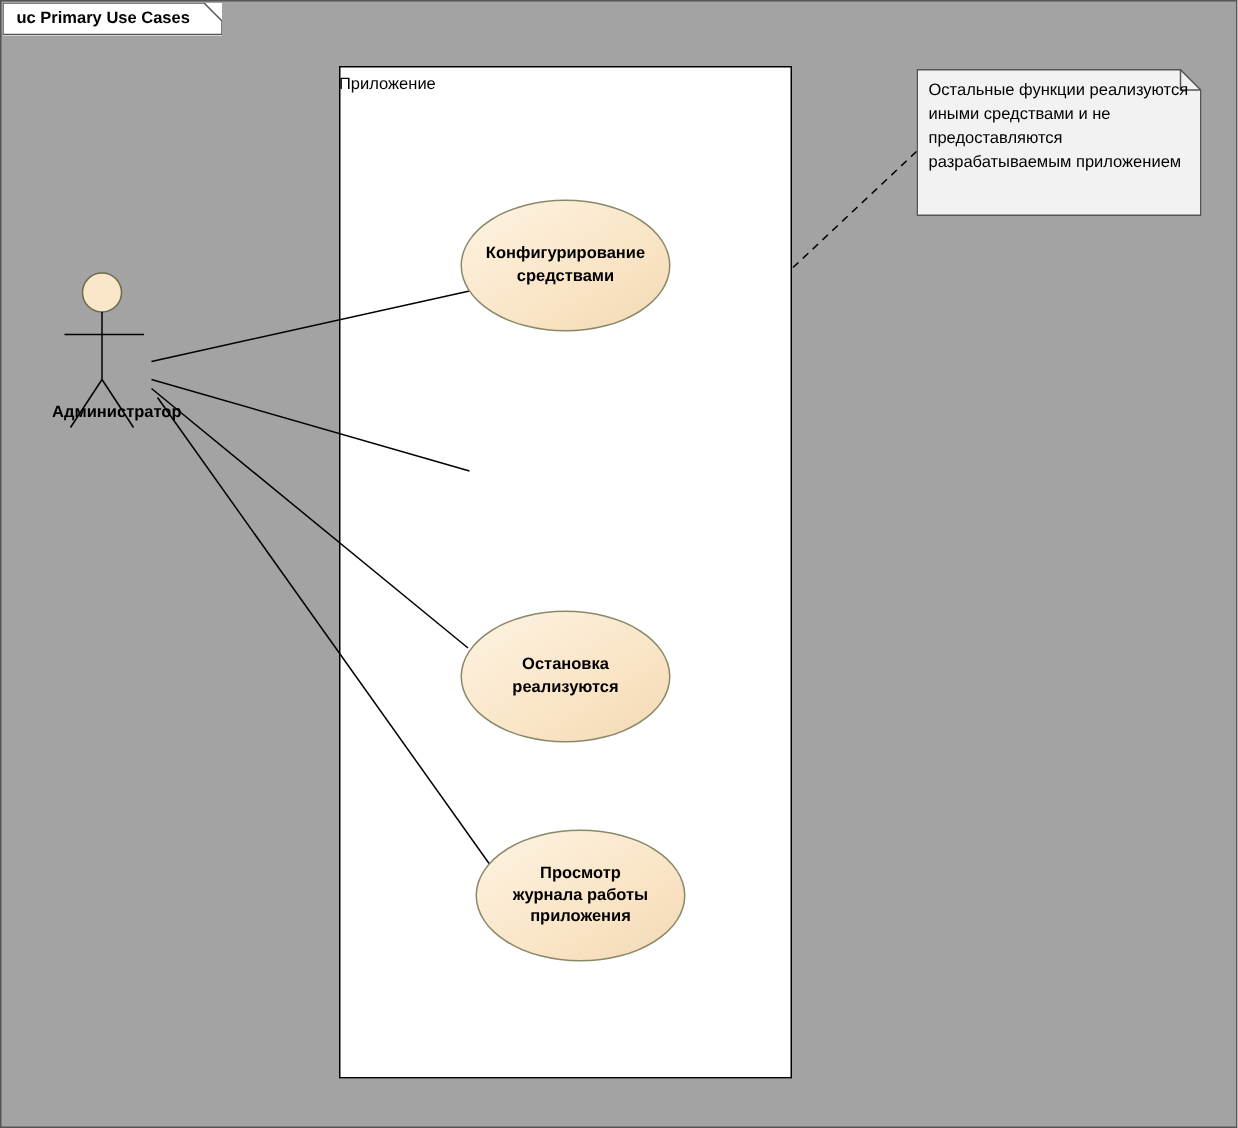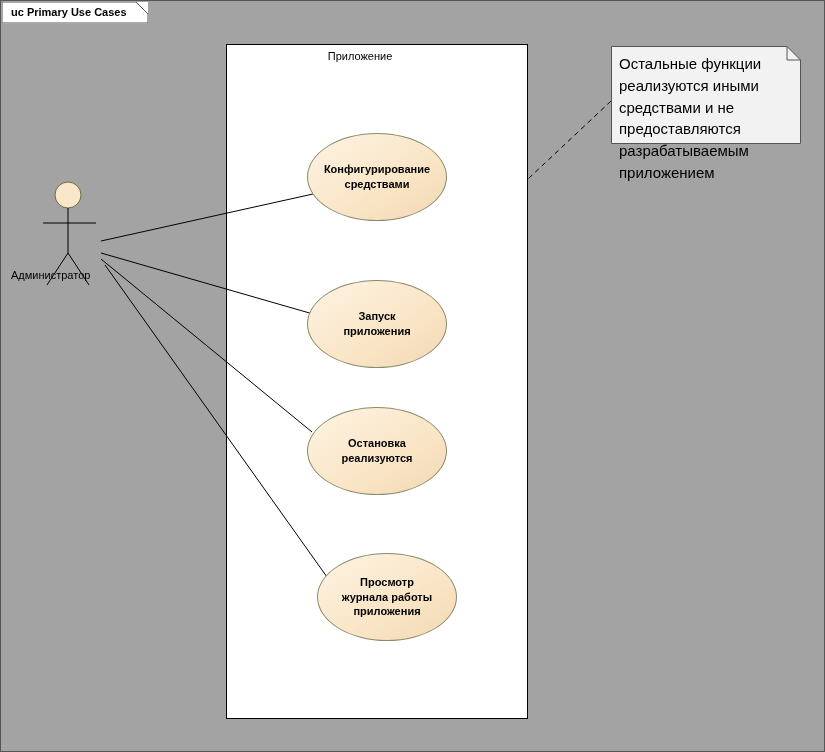--- a/index.html
+++ b/index.html
@@ -48,24 +48,23 @@
     left: 225px;
     top: 43px;
     width: 302px;
     height: 675px;
     border: 1px solid #000000;
     box-sizing: border-box;
     background: #ffffff;
   }
   .boundary-label {
     position: absolute;
-    left: 208px;
+    left: 225px;
     top: 49px;
     width: 302px;
-    text-align: center;
     font-size: 11px;
     color: #000000;
   }
   
   .usecase {
     position: absolute;
     border: 1px solid #8a8a6a;
     border-radius: 50%;
     background: linear-gradient(to bottom right, #fdf3e3 0%, #fae6c8 55%, #f3d9b4 100%);
     box-sizing: border-box;
@@ -85,39 +84,39 @@
     left: 40px;
     top: 180px;
     width: 86px;
     height: 110px;
   }
   .actor-label {
     position: absolute;
     left: 10px;
     top: 268px;
     width: 110px;
-    text-align: left;
+    text-align: right;
     font-size: 11px;
-    font-weight: normal;
+    font-weight: bold;
     color: #000000;
   }
   
   .note {
     position: absolute;
     left: 610px;
     top: 45px;
     width: 190px;
     height: 98px;
   }
   .note-text {
     position: absolute;
     left: 618px;
     top: 52px;
     width: 176px;
-    font-size: 15px;
+    font-size: 11px;
     color: #000000;
     line-height: 1.45;
   }
   svg.overlay {
     position: absolute;
     left: 0;
     top: 0;
     width: 825px;
     height: 752px;
     pointer-events: none;
@@ -152,21 +151,20 @@
     <circle cx="27" cy="14" r="13" fill="#fae6c8" stroke="#6b6b4b" stroke-width="1"></circle>
     <line x1="27" y1="27" x2="27" y2="72" stroke="#000000" stroke-width="1"></line>
     <line x1="2" y1="42" x2="55" y2="42" stroke="#000000" stroke-width="1"></line>
     <line x1="27" y1="72" x2="6" y2="104" stroke="#000000" stroke-width="1"></line>
     <line x1="27" y1="72" x2="48" y2="104" stroke="#000000" stroke-width="1"></line>
   </svg>
   <div class="actor-label">Администратор</div>
 
   <div class="usecase" style="left:306px; top:132px; width:140px; height:88px;">Конфигурирование средствами</div>
 
-  <div class="usecase" style="left:306px; top:279px; width:140px; height:88px;">Запуск приложения</div>
 
   <div class="usecase" style="left:306px; top:406px; width:140px; height:88px;">Остановка реализуются</div>
 
   <div class="usecase" style="left:316px; top:552px; width:140px; height:88px;">Просмотр журнала работы приложения</div>
 
   <svg class="note" viewBox="0 0 190 98">
     <path d="M0.5,0.5 L176,0.5 L189.5,14 L189.5,97.5 L0.5,97.5 Z" fill="#f2f2f2" stroke="#555555" stroke-width="1"></path>
     <path d="M176,0.5 L176,14 L189.5,14" fill="none" stroke="#555555" stroke-width="1"></path>
   </svg>
   <div class="note-text">Остальные функции реализуются иными средствами и не предоставляются разрабатываемым приложением</div>

